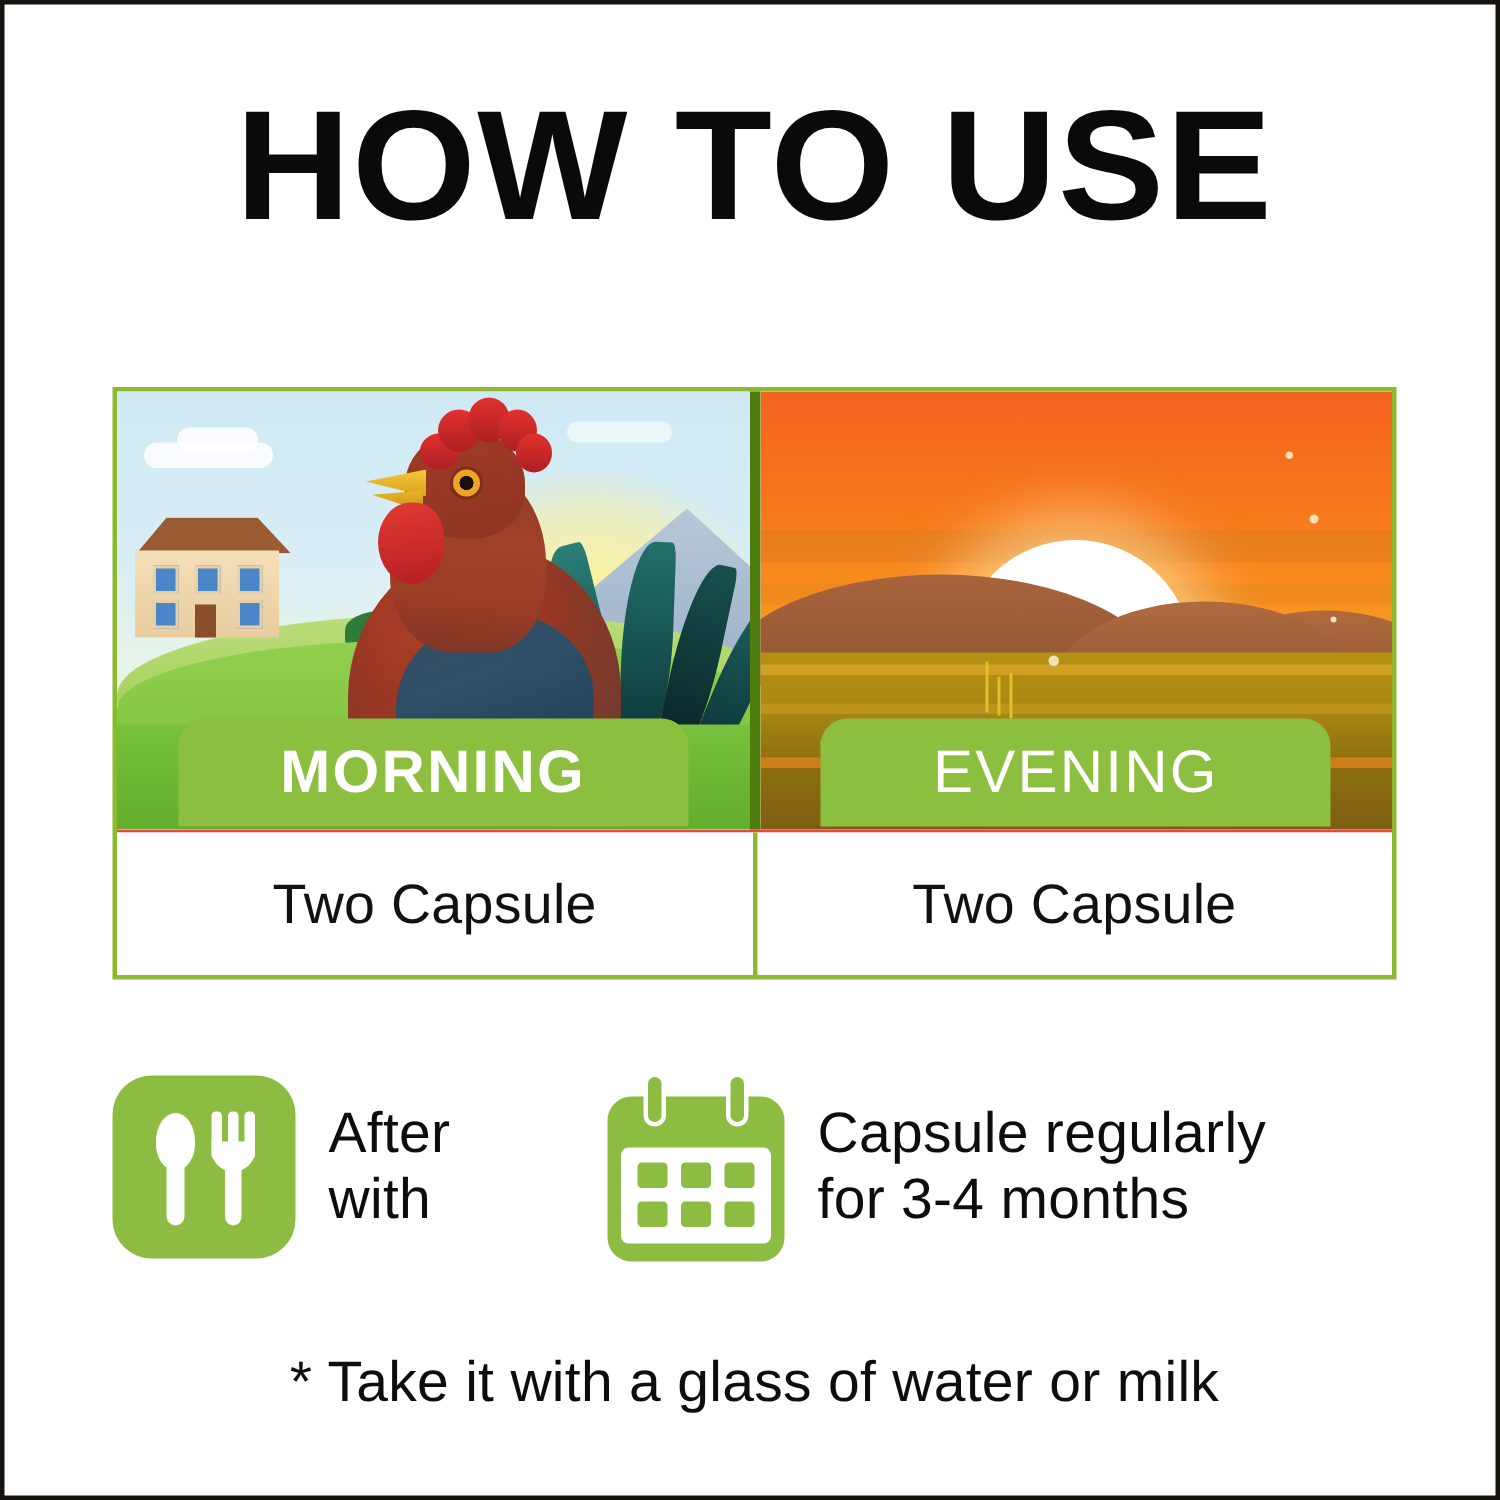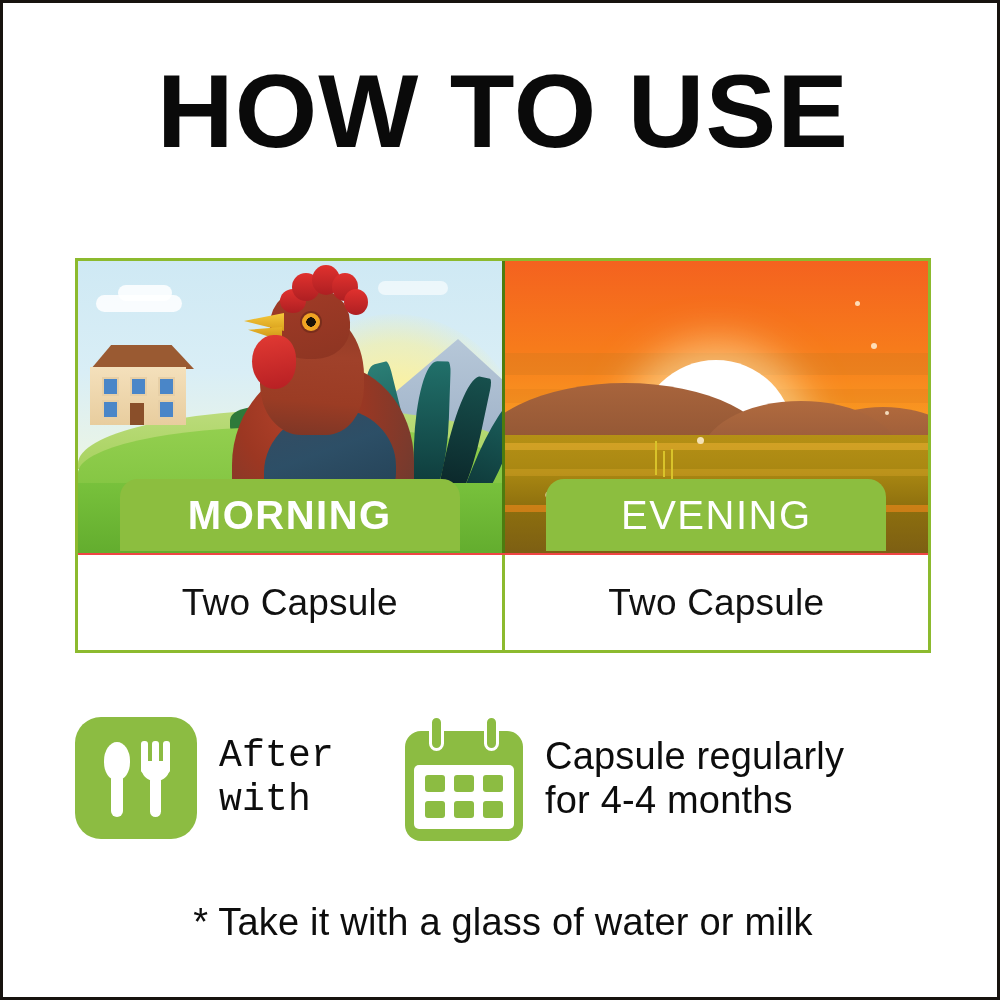--- a/index.html
+++ b/index.html
@@ -62,21 +62,21 @@
     flex: 1 1 auto;
     width: 100%;
     border-top: 2px solid #ef4444;
   }
   .card-cell {
     position: relative;
     width: 50%;
     overflow: hidden;
   }
   .card-cell + .card-cell {
-    border-left: 3px solid #4d7c0f;
+    border-left: 7px solid #4d7c0f;
   }
   .caption-cell {
     width: 50%;
     display: flex;
     align-items: center;
     justify-content: center;
     background: #ffffff;
   }
   .caption-cell + .caption-cell {
     border-left: 3px solid #8cba2e;
@@ -297,21 +297,21 @@
     left: 72px;
     top: 712px;
     width: 870px;
     display: flex;
     align-items: center;
   }
   .feature {
     display: flex;
     align-items: center;
   }
-  .feature.meal { width: 330px; font-family: Liberation Mono, monospace; }
+  .feature.meal { width: 330px; }
   .feature.duration { flex: 1 1 auto; }
   .feature-text {
     font-size: 38px;
     line-height: 44px;
     color: #0d0d0d;
     margin-left: 22px;
     letter-spacing: 0.2px;
   }
 
   
@@ -520,20 +520,20 @@
           <div class="cal-dot" style="left:11px; top:10px;"></div>
           <div class="cal-dot" style="left:40px; top:10px;"></div>
           <div class="cal-dot" style="left:69px; top:10px;"></div>
           <div class="cal-dot" style="left:11px; top:36px;"></div>
           <div class="cal-dot" style="left:40px; top:36px;"></div>
           <div class="cal-dot" style="left:69px; top:36px;"></div>
         </div>
       </div>
       <div class="feature-text">
         <div>Capsule regularly</div>
-        <div>for 4-4 months</div>
+        <div>for 3-4 months</div>
       </div>
     </div>
   </div>
 
   <div class="footnote">* Take it with a glass of water or milk</div>
 
 </div>
 
 </body></html>

